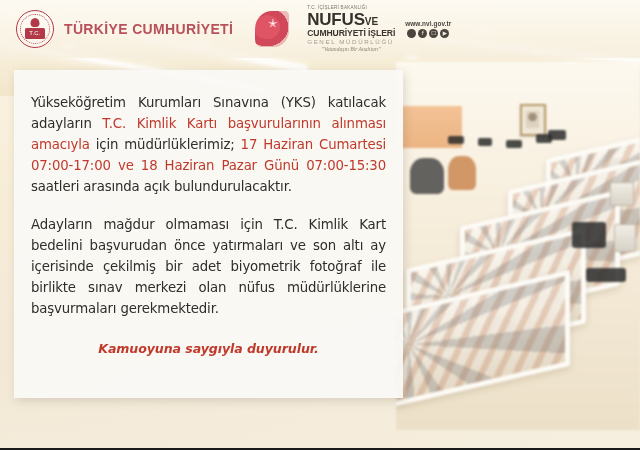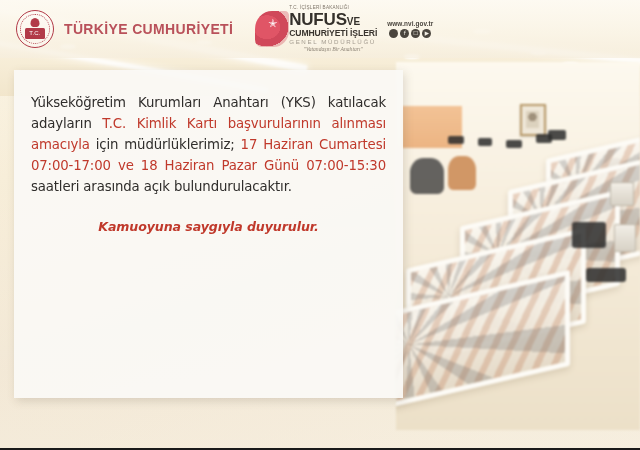--- a/index.html
+++ b/index.html
@@ -182,21 +182,21 @@
     background: radial-gradient(ellipse at 35% 45%, #e05566 0 42%, #d0485a 43% 68%, rgba(208,72,90,.35) 69% 100%);
     border-radius: 50% 12% 46% 20%;
     flex: 0 0 auto;
     overflow: hidden;
   }
   .flag-swatch .star {
     position: absolute; left: 13px; top: 7px;
     color: #ffffff; font-size: 11px; line-height: 11px;
   }
   .nvi-text {
-    margin-left: 0;
+    margin-left: 18px;
     line-height: 1;
     white-space: nowrap;
   }
   .nvi-text .tiny {
     font-family: "Liberation Sans", sans-serif;
     font-size: 4.6px;
     letter-spacing: .25px;
     color: #7d7468;
     display: block;
     margin-bottom: 1px;
@@ -376,19 +376,20 @@
         <span class="soc">𝇳</span>
         <span class="soc">f</span>
         <span class="soc">☐</span>
         <span class="soc">▶</span>
       </div>
     </div>
   </div>
 
   <div class="panel">
 
-    <p class="para"><span>Yükseköğretim Kurumları Anahtarı (YKS) katılacak adayların </span><span class="hl">T.C. Kimlik Kartı başvurularının alınması amacıyla</span><span> için müdürlüklerimiz; </span><span class="hl">17 Haziran Cumartesi 07:00-17:00 ve 18 Haziran Pazar Günü 07:00-15:30</span><span> saatleri arasında açık bulundurulacaktır.</span></p>
-
+    <p class="para"><span>Yükseköğretim Kurumları Sınavına (YKS) katılacak adayların </span><span class="hl">T.C. Kimlik Kartı başvurularının alınması amacıyla</span><span> için müdürlüklerimiz; </span><span class="hl">17 Haziran Cumartesi 07:00-17:00 ve 18 Haziran Pazar Günü 07:00-15:30</span><span> saatleri arasında açık bulundurulacaktır.</span></p>
+
+    <p class="para">Adayların mağdur olmaması için T.C. Kimlik Kart bedelini başvurudan önce yatırmaları ve son altı ay içerisinde çekilmiş bir adet biyometrik fotoğraf ile birlikte sınav merkezi olan nüfus müdürlüklerine başvurmaları gerekmektedir.</p>
 
     <p class="closing">Kamuoyuna saygıyla duyurulur.</p>
   </div>
 
 </div>
 
 </body></html>

